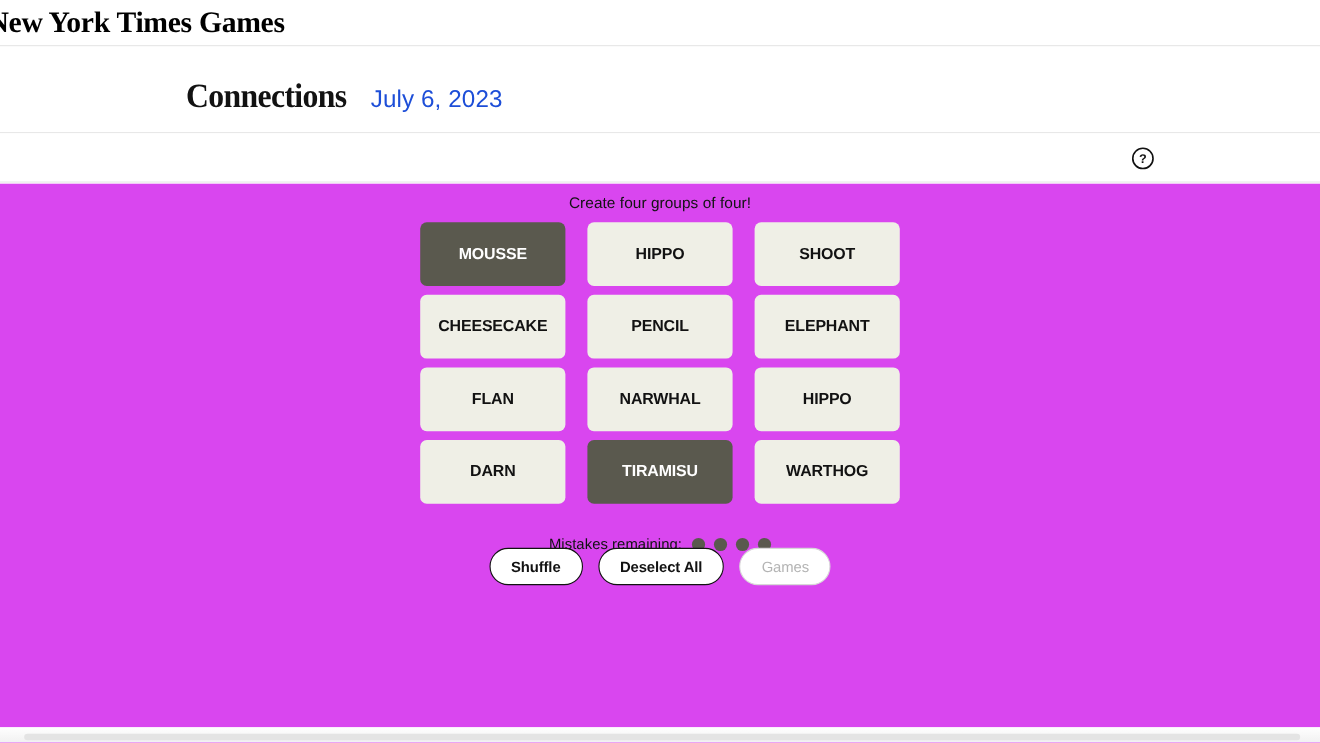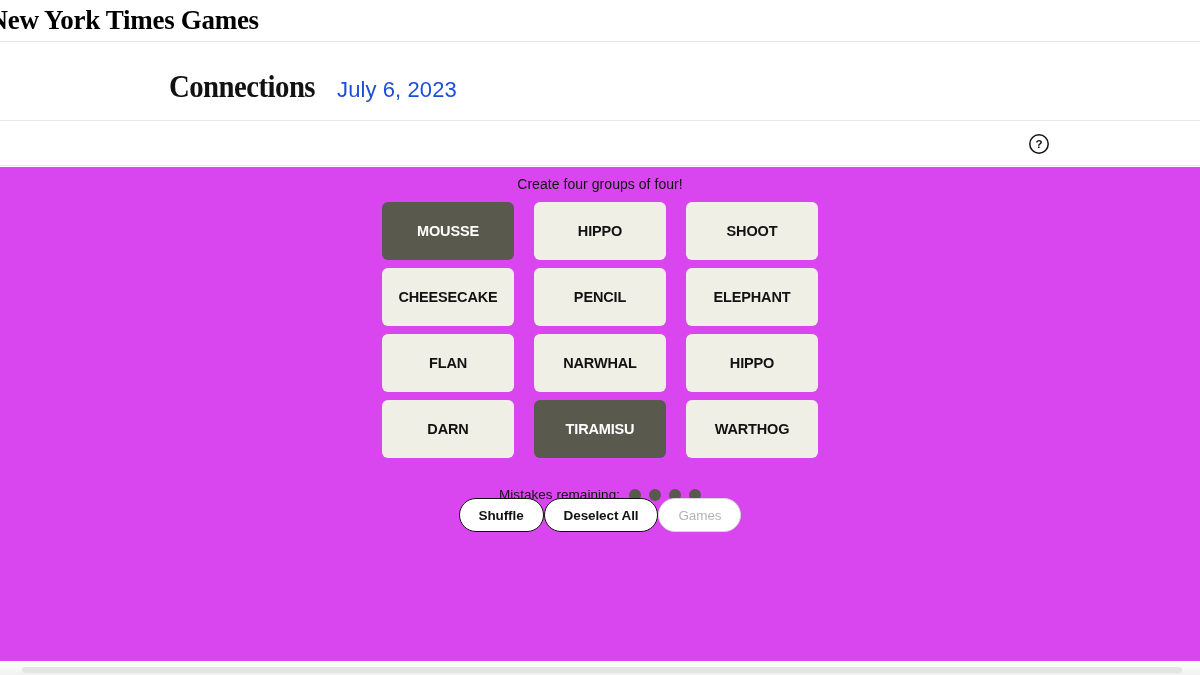--- a/index.html
+++ b/index.html
@@ -197,20 +197,21 @@
 
   
   .button-row {
     position: absolute;
     top: 331px;
     left: 0;
     width: 1200px;
     display: flex;
     align-items: center;
     justify-content: center;
+    gap: 14px;
   }
 
   .pill {
     height: 34px;
     padding: 0 19px;
     border-radius: 17px;
     border: 1px solid #121212;
     background: #ffffff;
     color: #121212;
     font-family: "Liberation Sans", sans-serif;

